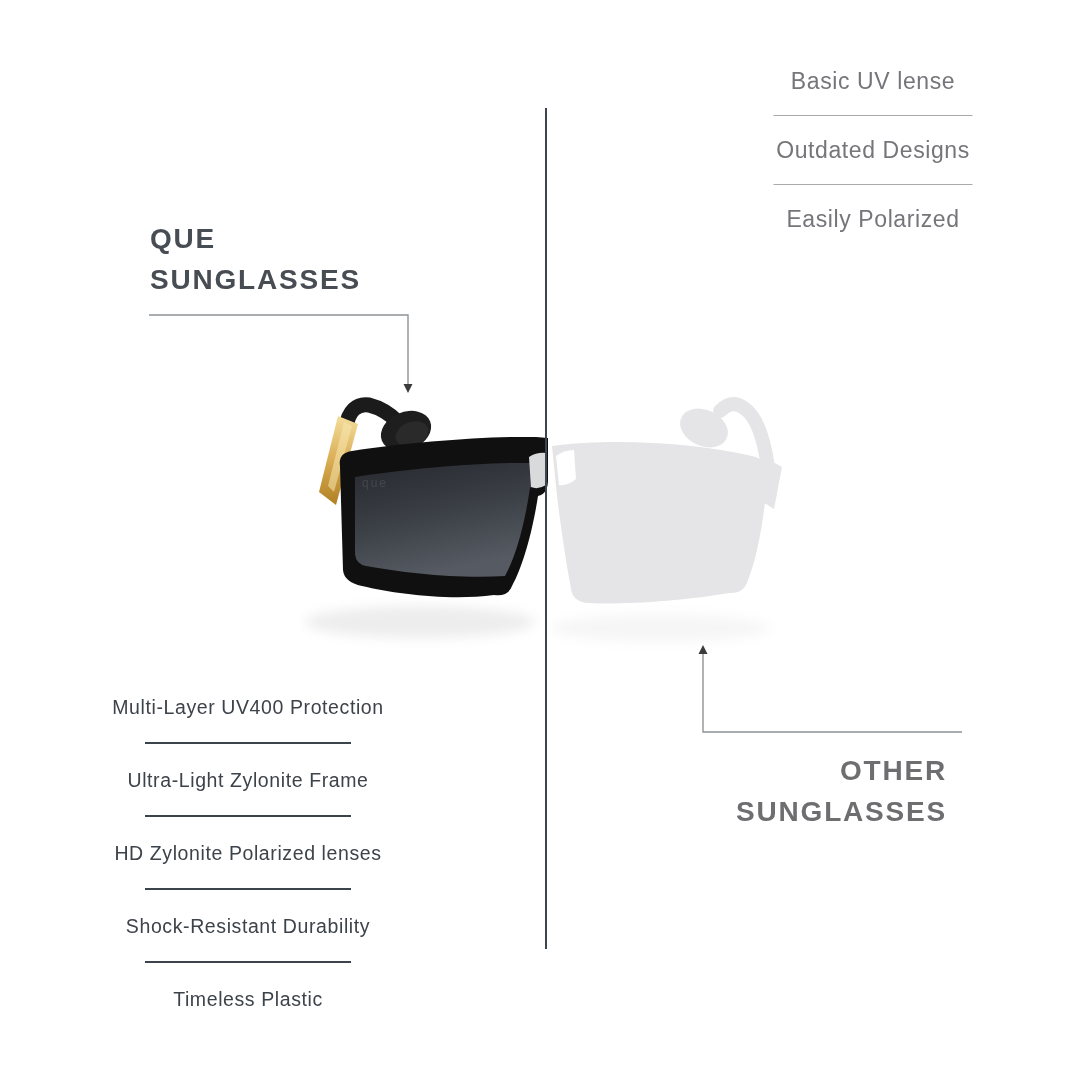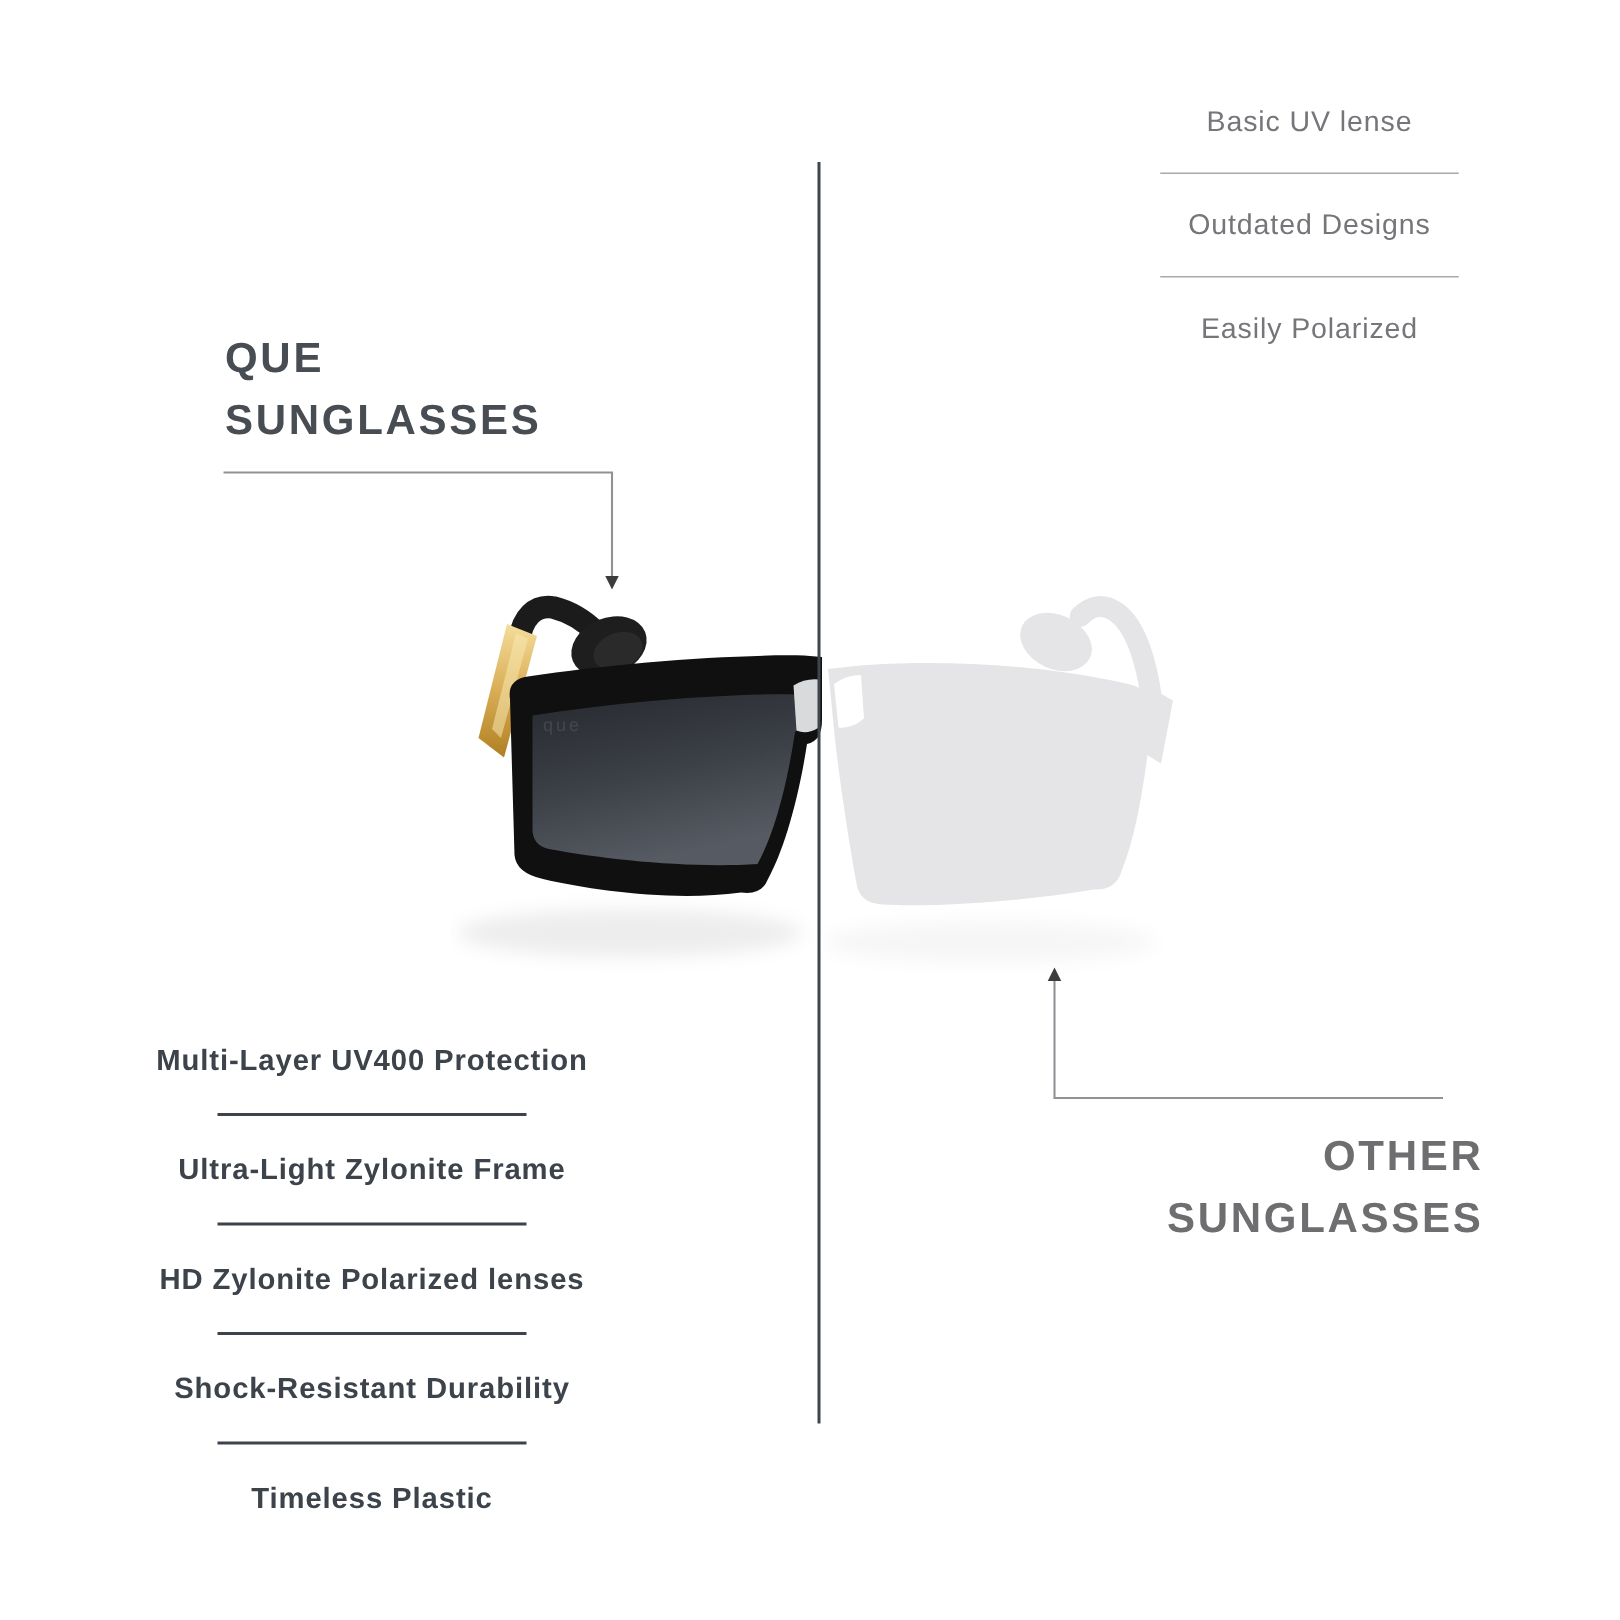--- a/index.html
+++ b/index.html
@@ -20,37 +20,37 @@
 
   
   .title{
     font-weight:bold;
     font-size:28px;
     line-height:41px;
     letter-spacing:1.8px;
     white-space:nowrap;
   }
   .title-left{left:150px;top:218px;color:var(--left-title-text,#474d53);text-align:left;}
-  .title-right{left:686px;top:750px;width:303px;color:var(--right-title-text,#6e6e70);text-align:right;}
+  .title-right{left:644px;top:750px;width:303px;color:var(--right-title-text,#6e6e70);text-align:right;}
 
   
   .feature-list{display:block;}
   .feature-list .frow{position:relative;display:flex;align-items:center;justify-content:center;}
   .feature-list .ftext{white-space:nowrap;letter-spacing:0.6px;}
   .feature-list .fsep{position:absolute;bottom:0;left:50%;transform:translateX(-50%);}
   .feature-list .frow:last-child .fsep{display:none;}
 
   .list-right{left:743px;top:47px;width:260px;}
   .list-right .frow{height:69px;}
-  .list-right .ftext{font-size:19px;color:var(--right-feature-text,#75757a);}
+  .list-right .ftext{font-size:23px;color:var(--right-feature-text,#75757a);}
   .list-right .fsep{width:199px;height:1px;background:var(--right-separator,#a9a9ad);}
 
   .list-left{left:93px;top:671px;width:310px;}
   .list-left .frow{height:73px;}
-  .list-left .ftext{font-size:19.5px;color:var(--left-feature-text,#3d434a);font-weight:bold;}
+  .list-left .ftext{font-size:19.5px;color:var(--left-feature-text,#3d434a);}
   .list-left .fsep{width:206px;height:2px;background:var(--left-separator,#3d434a);}
 
   svg{display:block;}
 </style>
 </head>
 <body>
 
 <div class="stage">
 
   <div class="abs title title-left">

